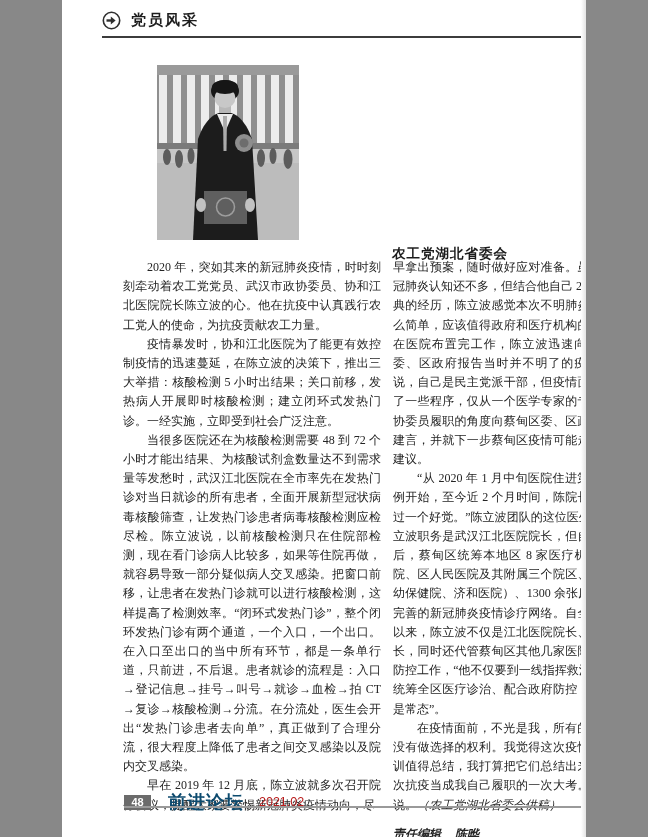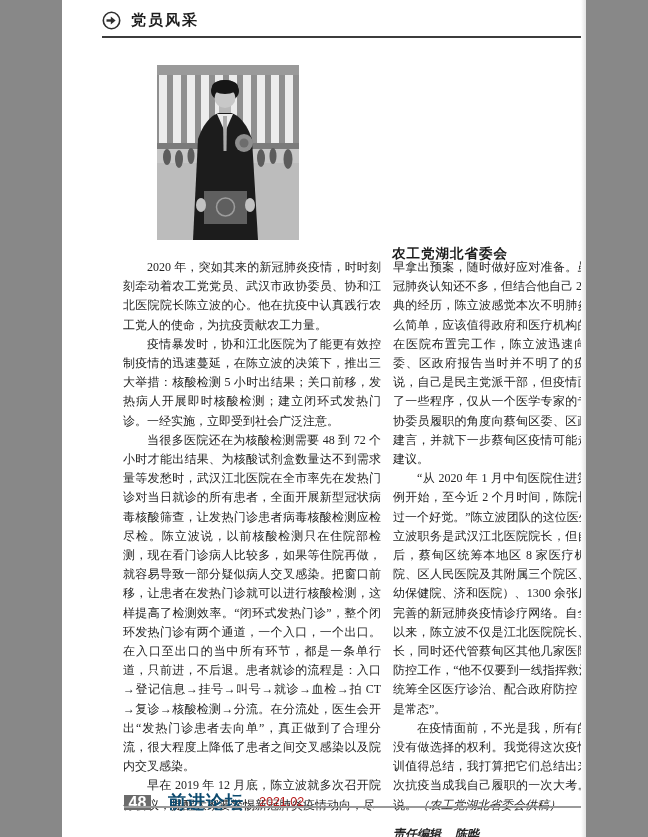--- a/index.html
+++ b/index.html
@@ -38,21 +38,21 @@
   .col p.no-indent { text-indent:0; }
   .kaiti { font-style:italic; }
   .editor { text-indent:0 !important; text-align:left; margin-top:10px !important;
     font-style:italic; font-weight:bold; padding-right:4px; color:#1e1e1e; }
   .editor .gap { display:inline-block; width:14px; }
 
   
   .footer { position:absolute; left:62px; top:790px; display:flex; align-items:center;
     font-family:"Liberation Sans","DejaVu Sans",sans-serif; }
   .page-num { min-width:27px; height:15px; background:#6b6b6b; color:#ffffff;
-    font-size:16px; font-weight:bold; text-align:center; line-height:15px; }
+    font-size:11px; font-weight:bold; text-align:center; line-height:15px; }
   .journal { margin-left:17px; font-weight:bold; font-size:18px; color:#0c4a6e; letter-spacing:1px; }
   .issue { margin-left:15px; font-size:12.5px; color:#b91c1c; }
   .footer-rule { position:absolute; left:62px; top:806px; width:544px; height:2px; background:#9a9a9a; }
 </style>
 </head>
 <body>
 
 <div class="page">
 
   <div class="header">

